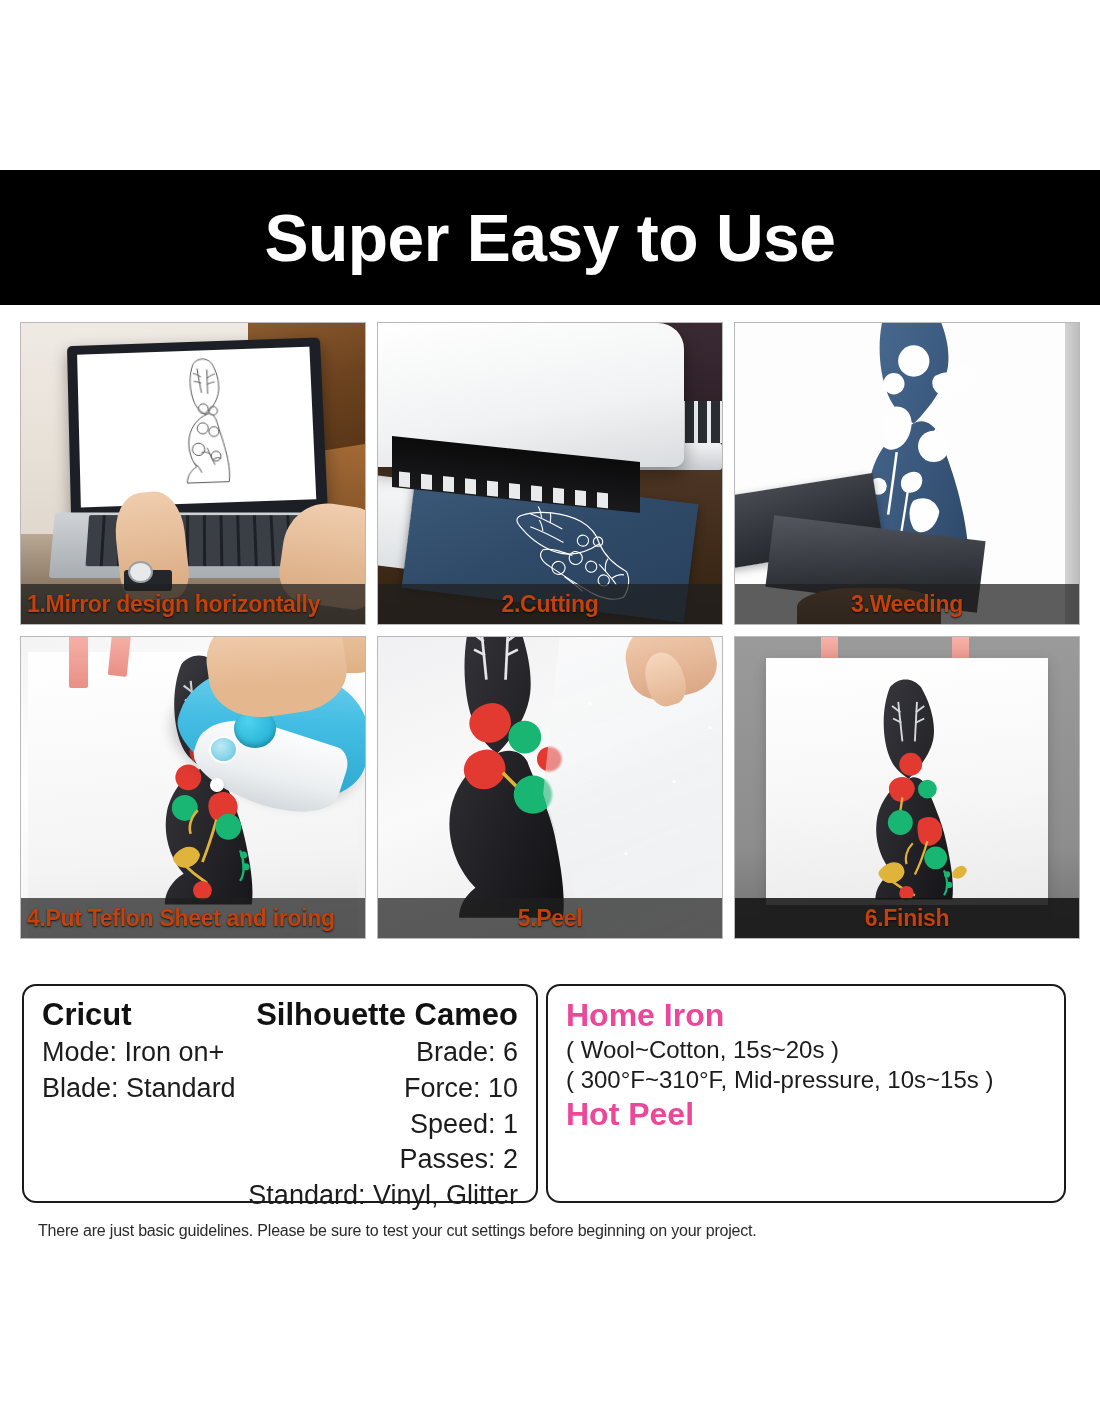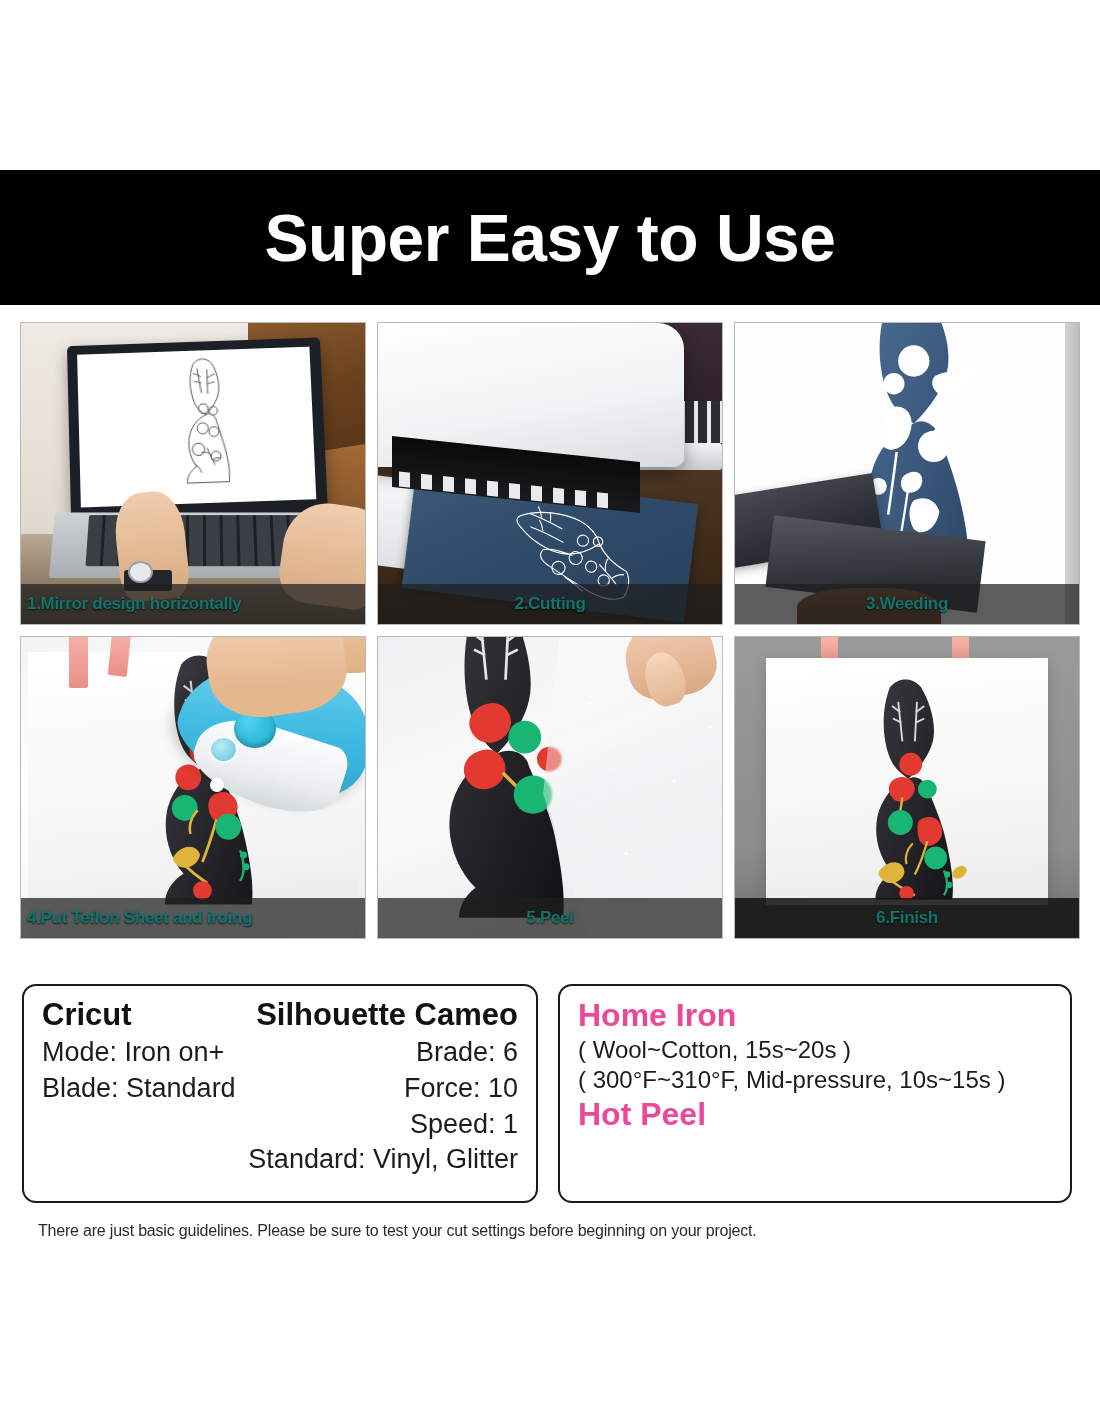--- a/index.html
+++ b/index.html
@@ -64,22 +64,22 @@
   }
   .caption {
     position: absolute;
     left: 0;
     right: 0;
     bottom: 0;
     height: 40px;
     background: rgba(30,30,30,0.72);
     display: flex;
     align-items: center;
-    color: #0f766e;
-    font-size: 17px;
+    color: #c2410c;
+    font-size: 23px;
     font-weight: bold;
     letter-spacing: -0.3px;
     text-shadow: 0 1px 2px rgba(0,0,0,0.8);
     z-index: 30;
   }
   .caption.left  { justify-content: flex-start; padding-left: 6px; }
   .caption.center{ justify-content: center; }
   .caption.finish{ justify-content: center; background: rgba(18,18,18,0.86); }
 
   
@@ -282,21 +282,21 @@
   .p6-bunny { position:absolute; left:26%; top:14%; width:48%; height:76%; z-index:8; }
 
   
   .settings {
     position: absolute;
     left: 22px;
     top: 984px;
     width: 1050px;
     height: 219px;
     display: flex;
-    gap: 20px;
+    gap: 8px;
   }
   .sbox {
     border: 2px solid #1a1a1a;
     border-radius: 14px;
     background: #ffffff;
     position: relative;
   }
   .sbox.left  { width: 516px; padding: 10px 18px 8px 18px; }
   .sbox.right { width: 520px; padding: 10px 18px 8px 18px; }
 
@@ -641,20 +641,21 @@
         <div class="col-cricut">
           <div class="s-head">Cricut</div>
           <div class="s-line">Mode: Iron on+</div>
           <div class="s-line">Blade: Standard</div>
         </div>
         <div class="col-cameo">
           <div class="s-head">Silhouette Cameo</div>
           <div class="s-line">Brade: 6</div>
           <div class="s-line">Force: 10</div>
           <div class="s-line">Speed: 1</div>
+          <div class="s-line">Passes: 2</div>
           <div class="s-line">Standard: Vinyl, Glitter</div>
         </div>
       </div>
     </div>
 
     <div class="sbox right">
       <div class="r-head">Home Iron</div>
       <div class="r-sub">( Wool~Cotton, 15s~20s )</div>
       <div class="r-sub">( 300°F~310°F, Mid-pressure, 10s~15s )</div>
       <div class="r-head">Hot Peel</div>

